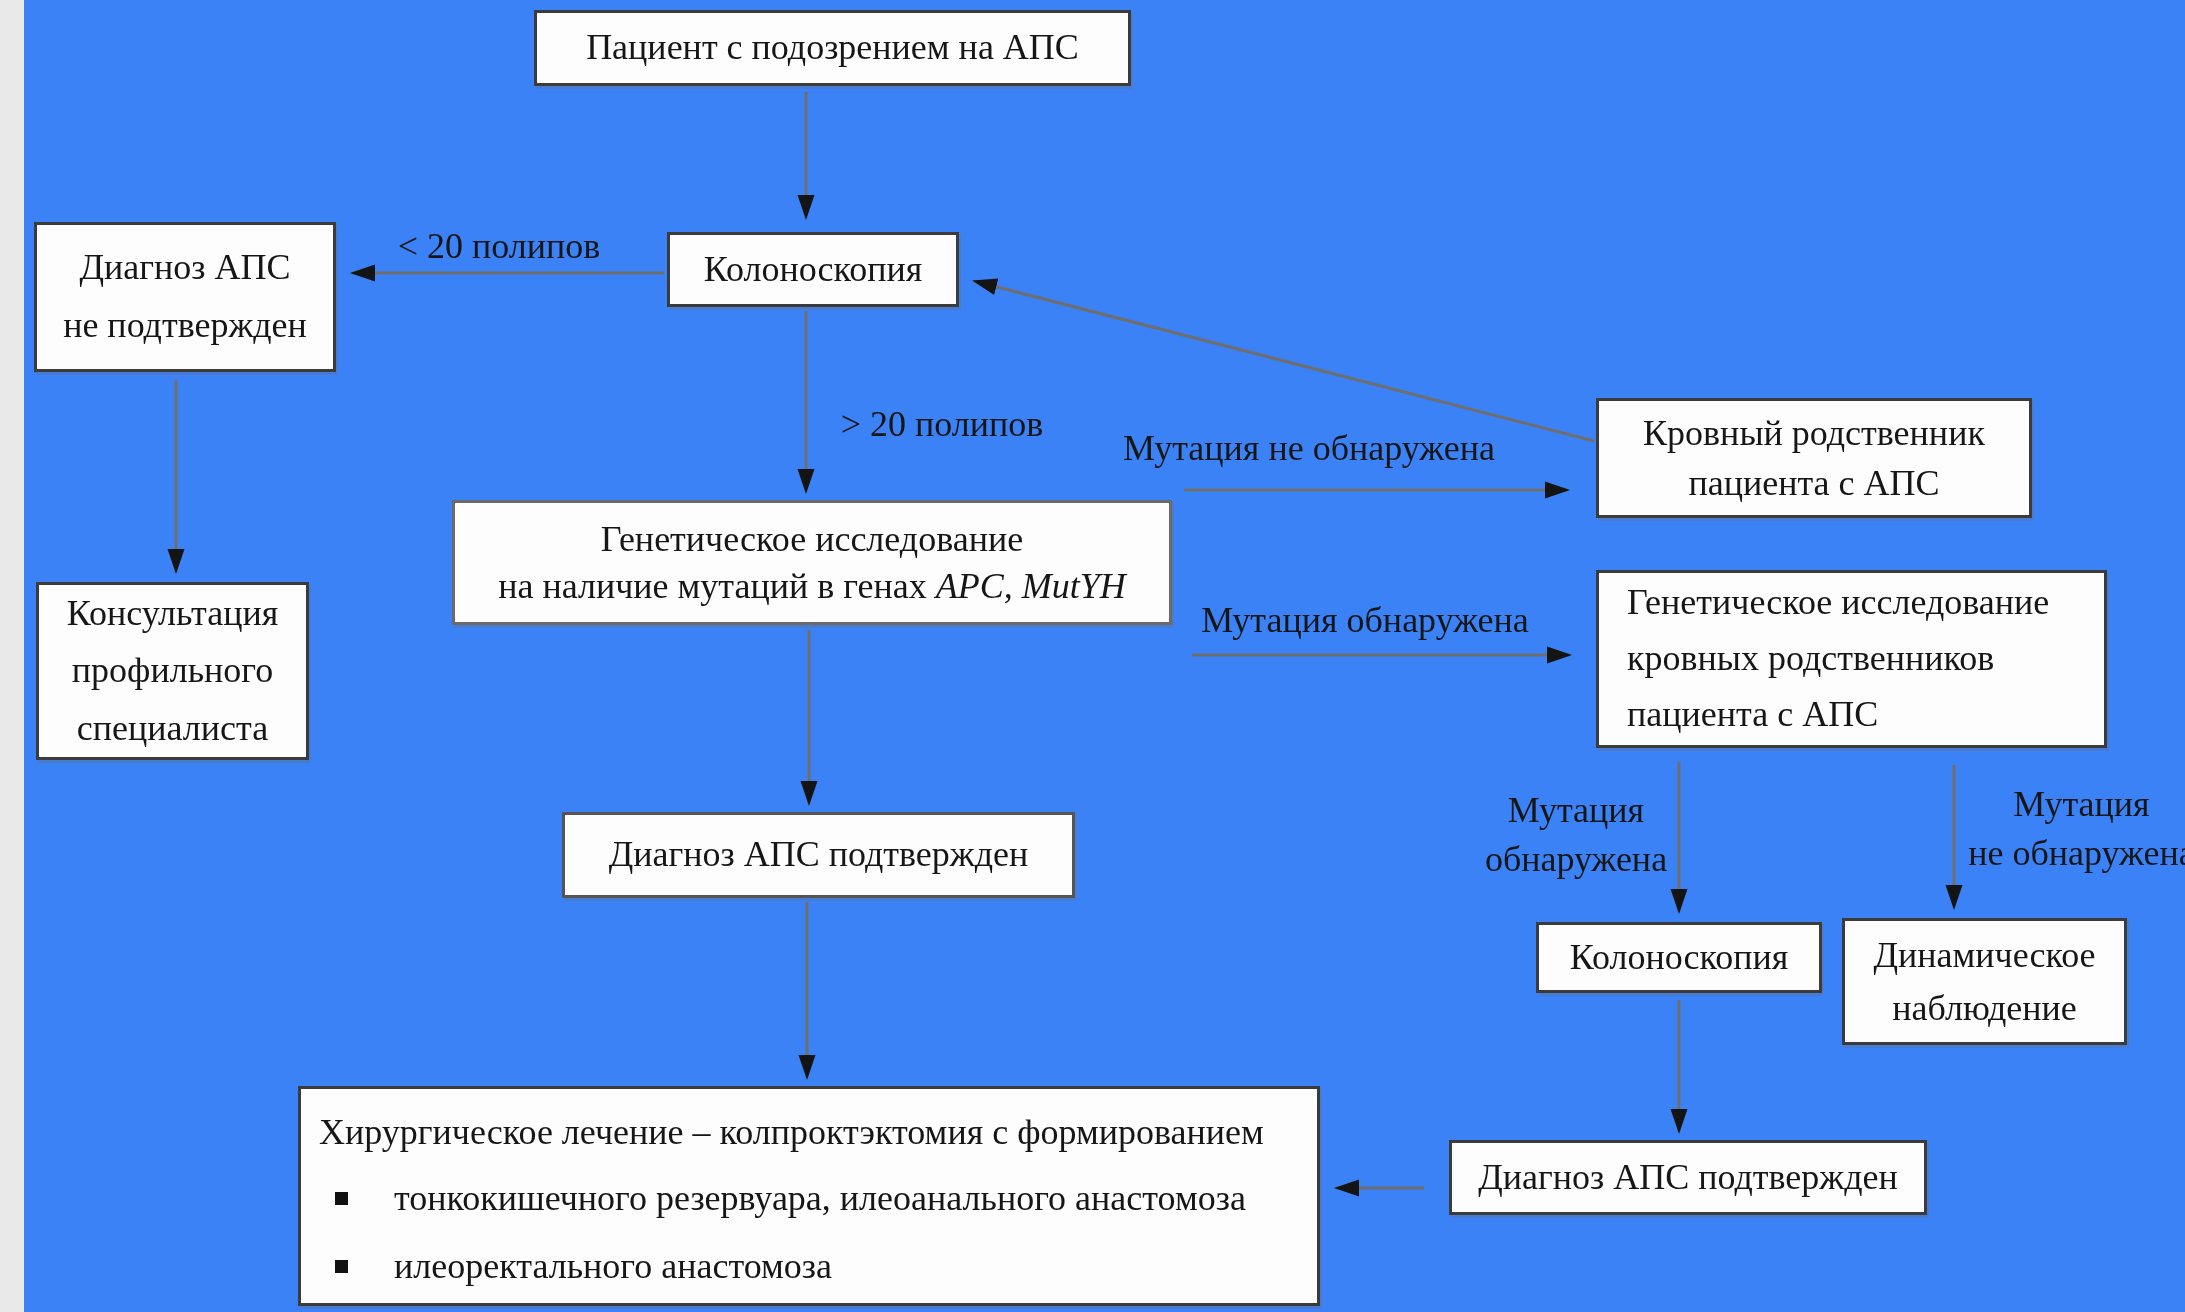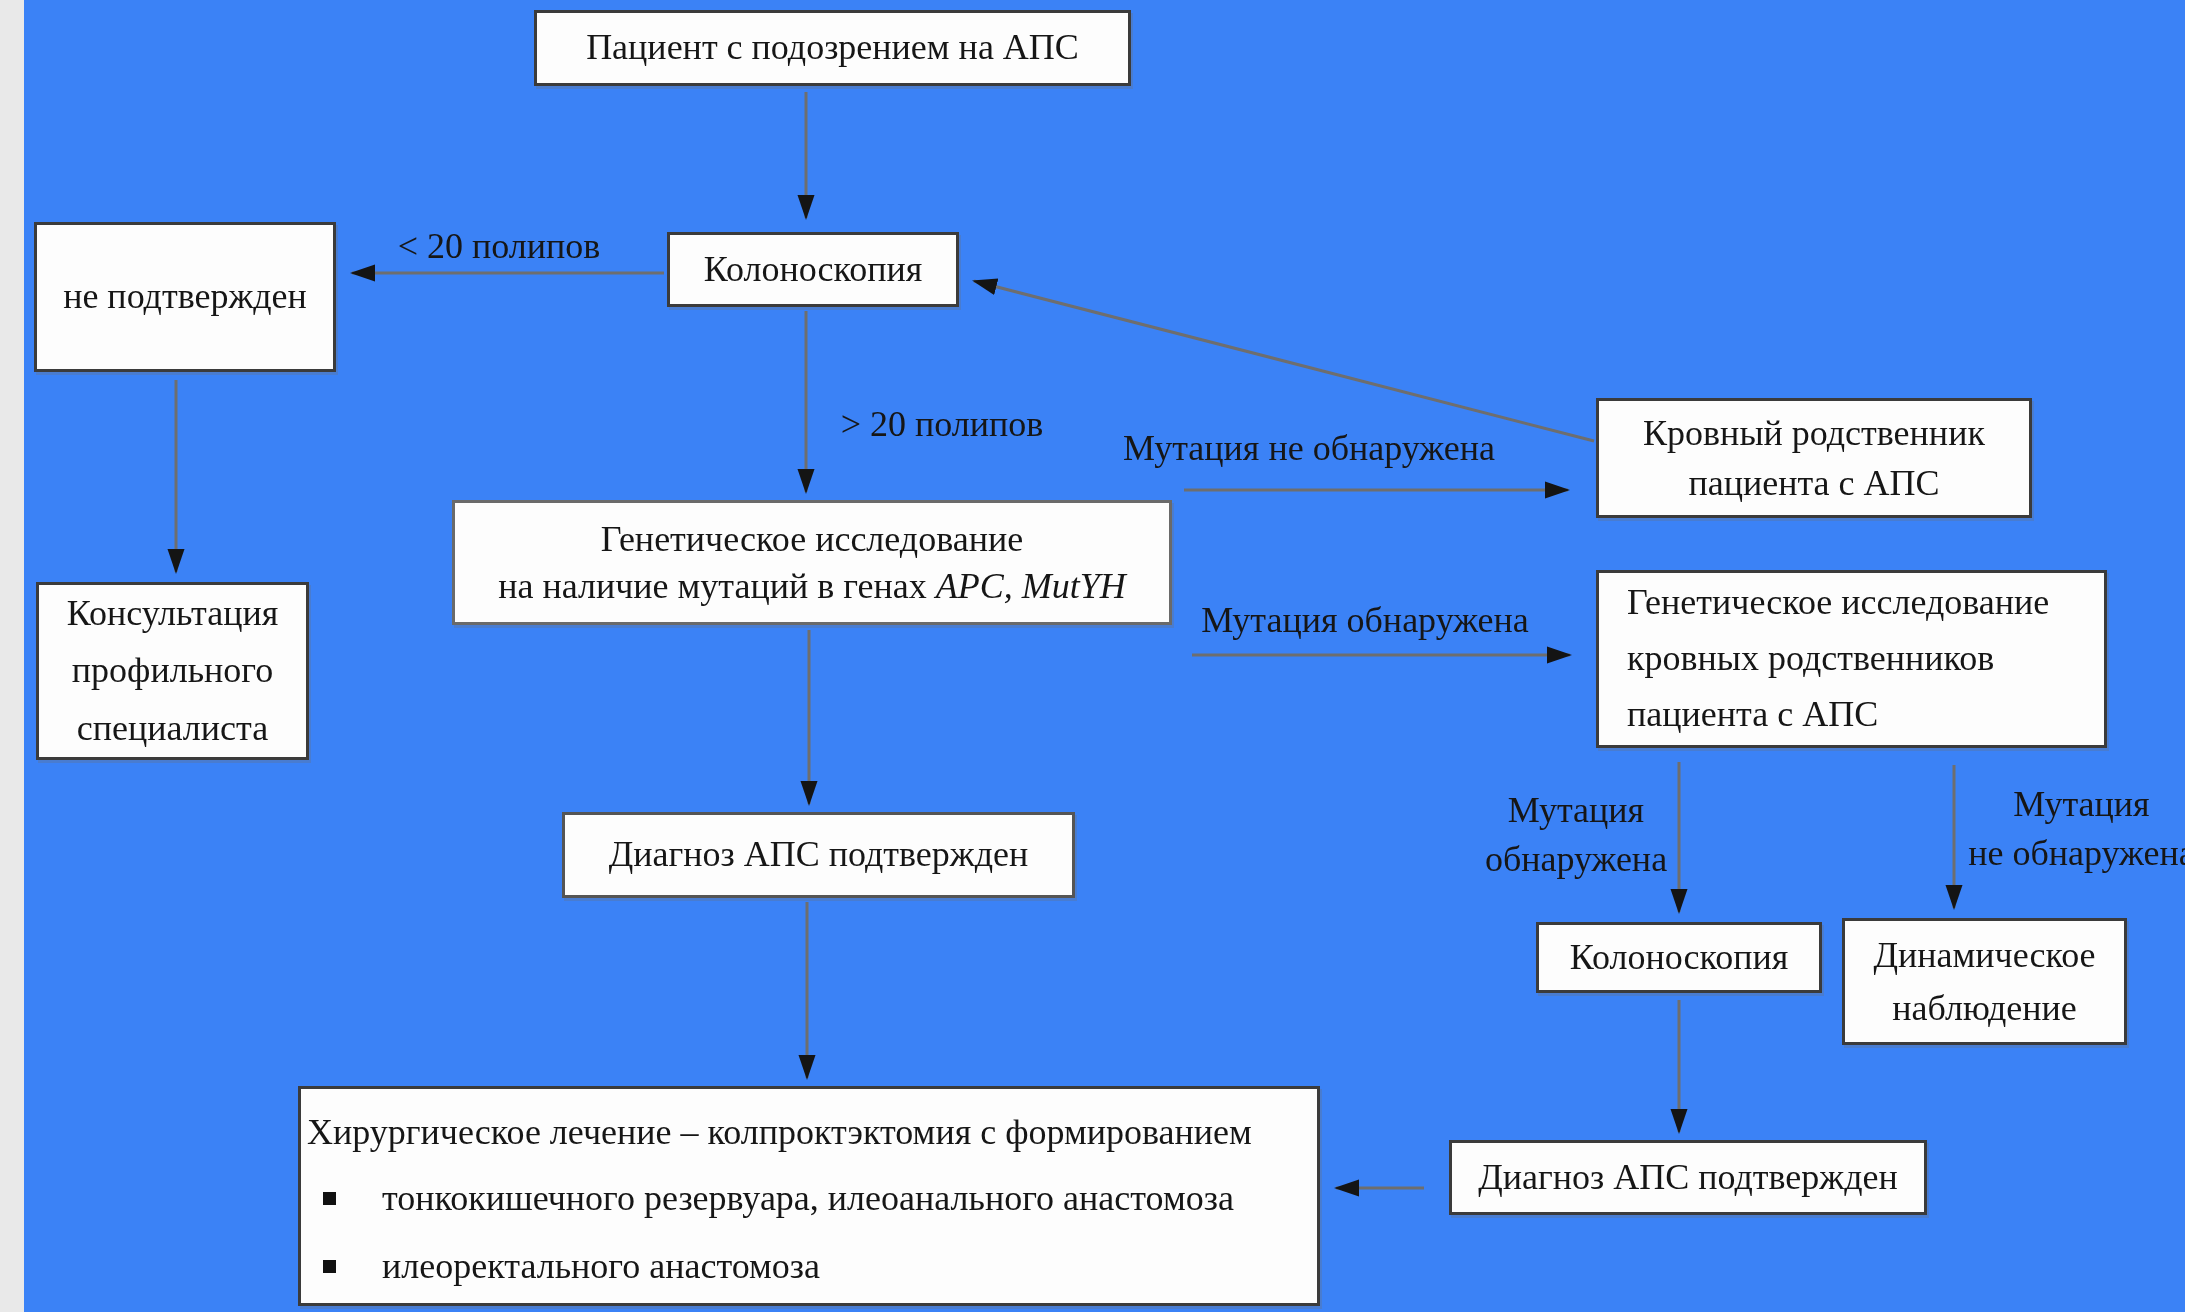--- a/index.html
+++ b/index.html
@@ -30,21 +30,21 @@
   .edge-label{
     position:absolute;
     font-size:36px;line-height:1.35;
     text-align:center;color:#161616;
     white-space:nowrap;
   }
   .edge-label .ln{display:block;}
   
   .surgery{
     display:block;text-align:left;
-    padding:10px 18px 0 6px;
+    padding:10px 18px 0 18px;
   }
   .surgery-title{font-size:36px;margin:10px 0 4px 0;line-height:1.3;}
   .bullet-row{display:flex;align-items:center;margin:17px 0 0 16px;}
   .bullet-row:first-of-type{margin-top:14px;}
   .bullet-square{
     width:13px;height:13px;background:#111;
     margin-right:46px;flex:0 0 auto;
   }
   .arrow-layer{position:absolute;left:0;top:0;width:2185px;height:1312px;}
   .genes{font-style:italic;}
@@ -79,20 +79,21 @@
 
   <div class="box" style="left:510px;top:10px;width:597px;height:76px;">
     <span class="ln">Пациент с подозрением на АПС</span>
   </div>
 
   <div class="box" style="left:643px;top:232px;width:292px;height:75px;">
     <span class="ln">Колоноскопия</span>
   </div>
 
   <div class="box" style="left:10px;top:222px;width:302px;height:150px;line-height:1.6;">
+    <span class="ln">Диагноз АПС</span>
     <span class="ln">не подтвержден</span>
   </div>
 
   <div class="box" style="left:12px;top:582px;width:273px;height:178px;line-height:1.6;justify-content:center;">
     <span class="ln">Консультация</span>
     <span class="ln">профильного</span>
     <span class="ln">специалиста</span>
   </div>
 
   <div class="box light" style="left:428px;top:500px;width:720px;height:125px;line-height:1.28;">

